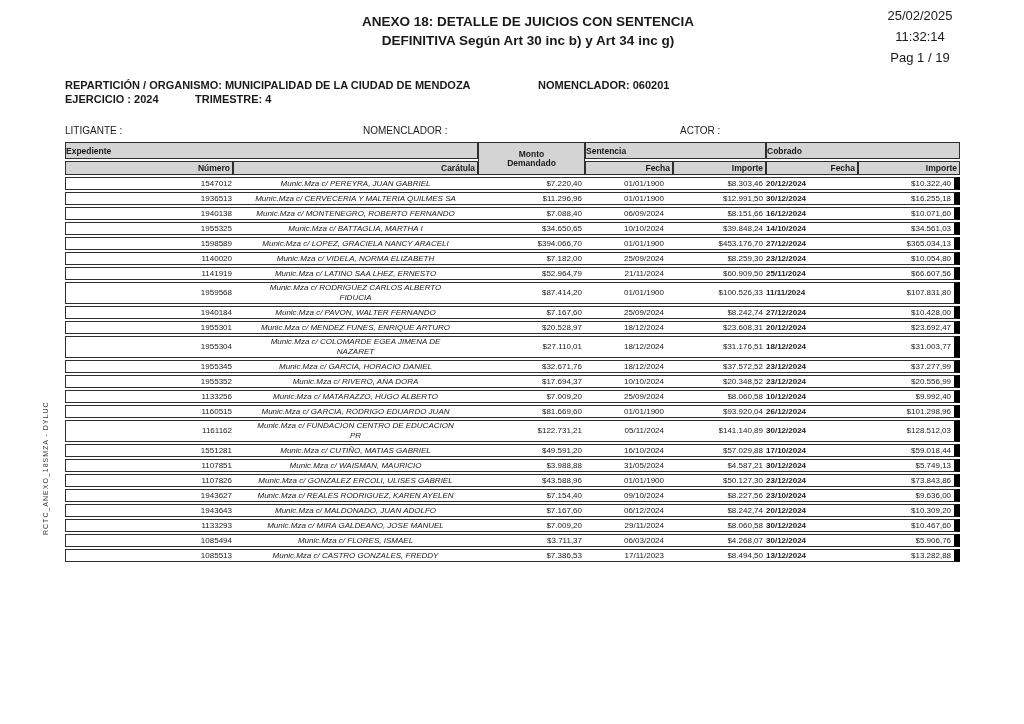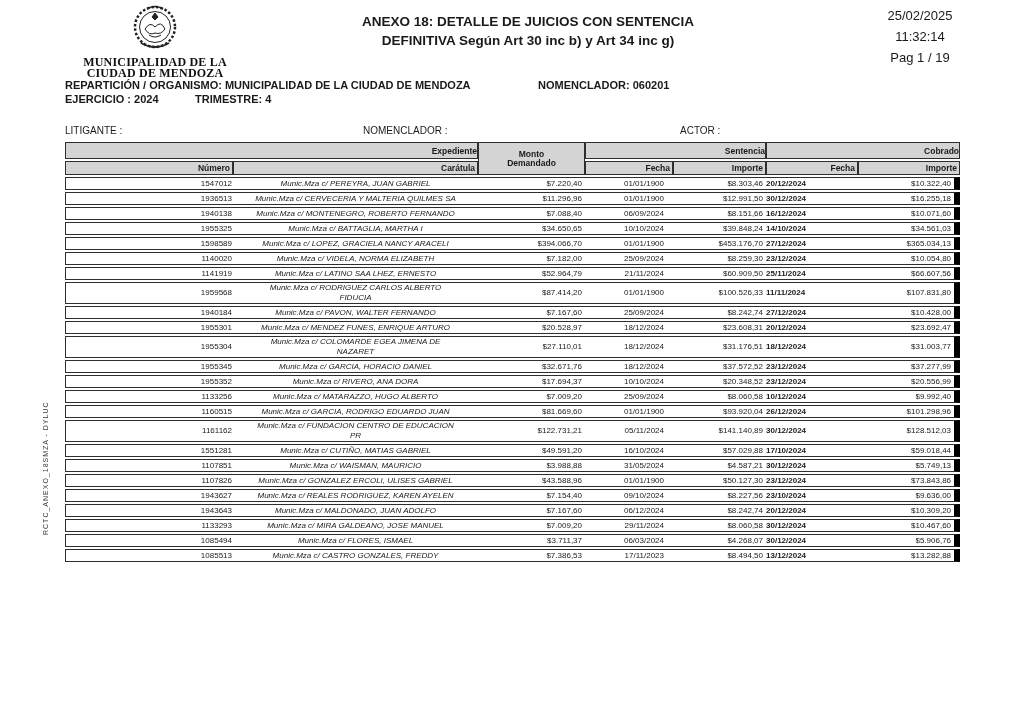--- a/index.html
+++ b/index.html
@@ -73,21 +73,21 @@
     table-layout: fixed;
     font-size: 8px;
   }
   .report-table th {
     background: #d4d4d4;
     border: 1px solid #2e2e2e;
     font-weight: bold;
     font-size: 8.5px;
     overflow: hidden;
   }
-  th.group { text-align: right; height: 17px; vertical-align: middle; }
+  th.group { text-align: left; height: 17px; vertical-align: middle; }
   th.span2 { white-space: pre-line; line-height: 9px; text-align: center; vertical-align: middle; }
   th.sub { text-align: right; height: 14px; padding: 0 2px 0 0; vertical-align: middle; }
 
   .report-table tbody td {
     border-top: 1px solid #2e2e2e;
     border-bottom: 1px solid #2e2e2e;
     height: 13px;
     vertical-align: middle;
     line-height: 10px;
     overflow: hidden;
@@ -113,35 +113,20 @@
     border-bottom: 1px solid #555;
   }
 </style>
 </head>
 <body>
 
 <div class="page">
 
   <div class="watermark">RCTC_ANEXO_18SMZA - DYLUC</div>
 
-  <div class="logo-block">
-    <svg class="crest" width="56" height="52" viewBox="0 0 56 52">
-      <g fill="none" stroke="#222" stroke-width="1">
-        <circle cx="28" cy="24" r="20" stroke-width="2.5" stroke-dasharray="2.5 2"></circle>
-        <circle cx="28" cy="24" r="15.5"></circle>
-        <path d="M28 10 l3 4 -3 3 -3 -3 z" fill="#222"></path>
-        <path d="M18 26 q5 -8 10 -2 q6 -7 10 2 q-4 6 -10 4 q-6 3 -10 -4 z"></path>
-        <path d="M22 32 q6 4 12 0"></path>
-        <path d="M14 40 q14 8 28 0" stroke-width="2"></path>
-        <path d="M20 6 q8 -5 16 0" stroke-width="1.5"></path>
-      </g>
-    </svg>
-    <div class="org-name">MUNICIPALIDAD DE LA</div>
-    <div class="org-name">CIUDAD DE MENDOZA</div>
-  </div>
 
   <div class="title-block">ANEXO 18:  DETALLE DE JUICIOS CON SENTENCIA
 DEFINITIVA Según Art 30 inc b) y Art 34 inc g)</div>
 
   <div class="date-block">
     <div>25/02/2025</div>
     <div>11:32:14</div>
     <div>Pag 1 / 19</div>
   </div>
 

